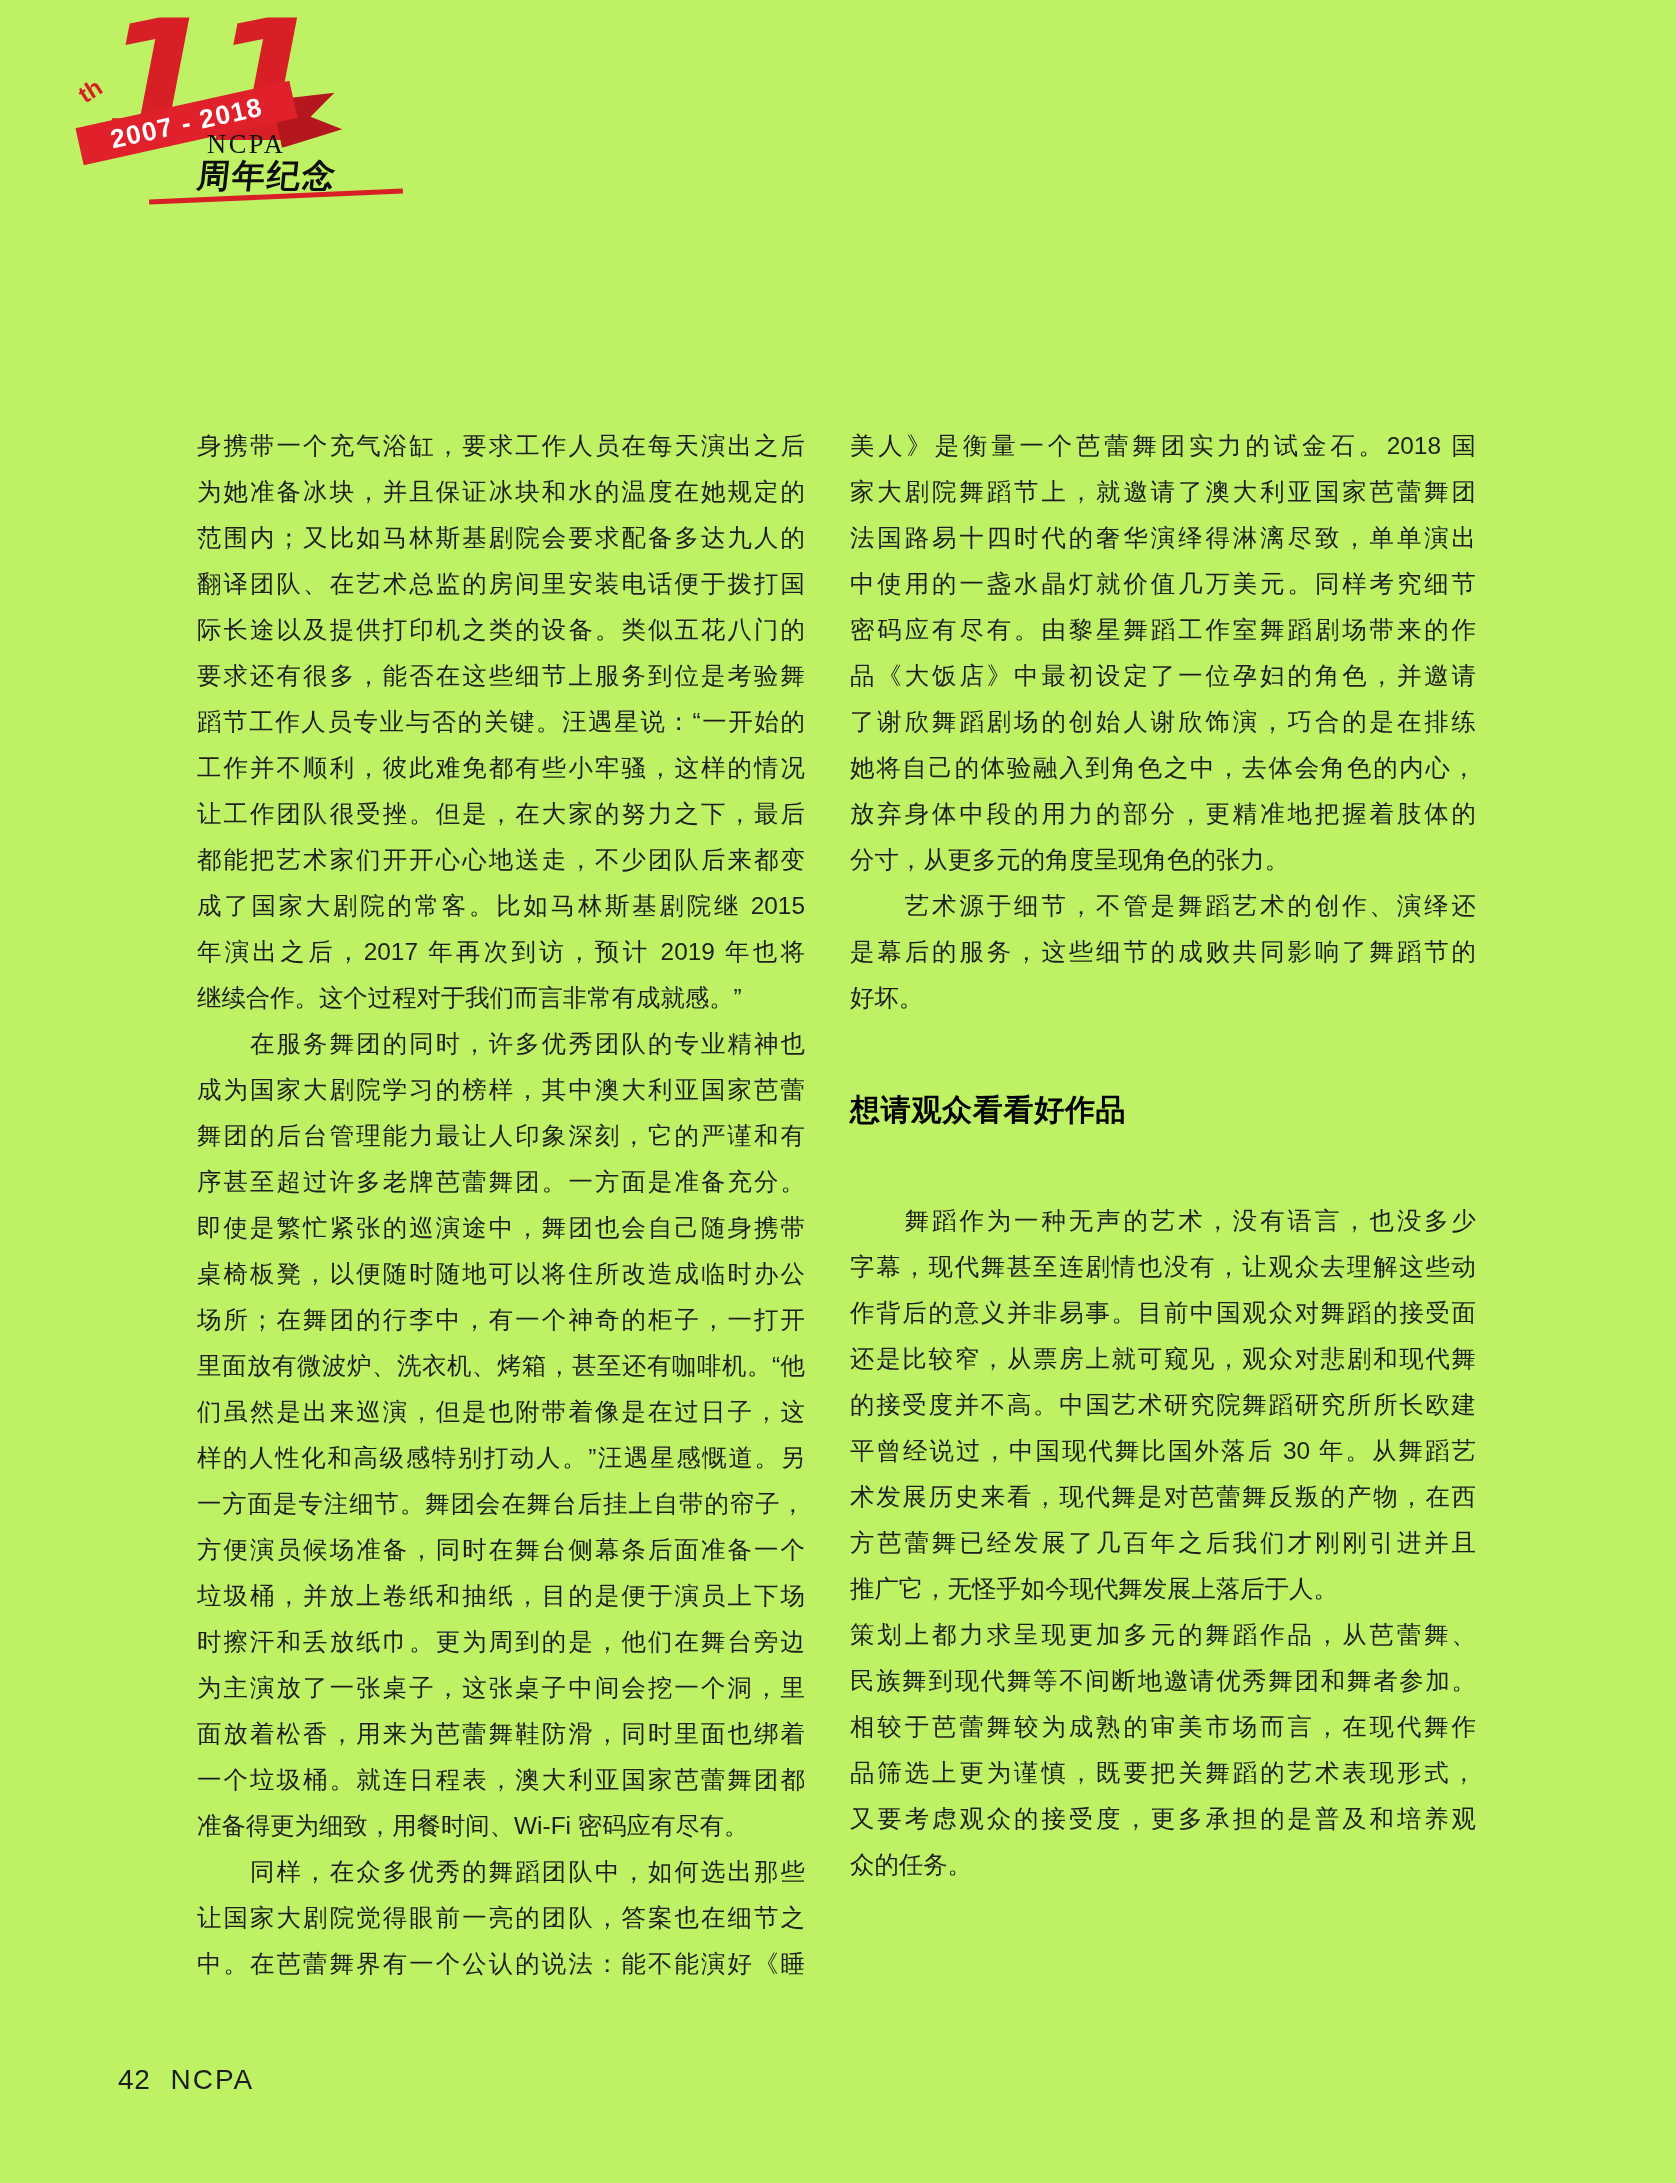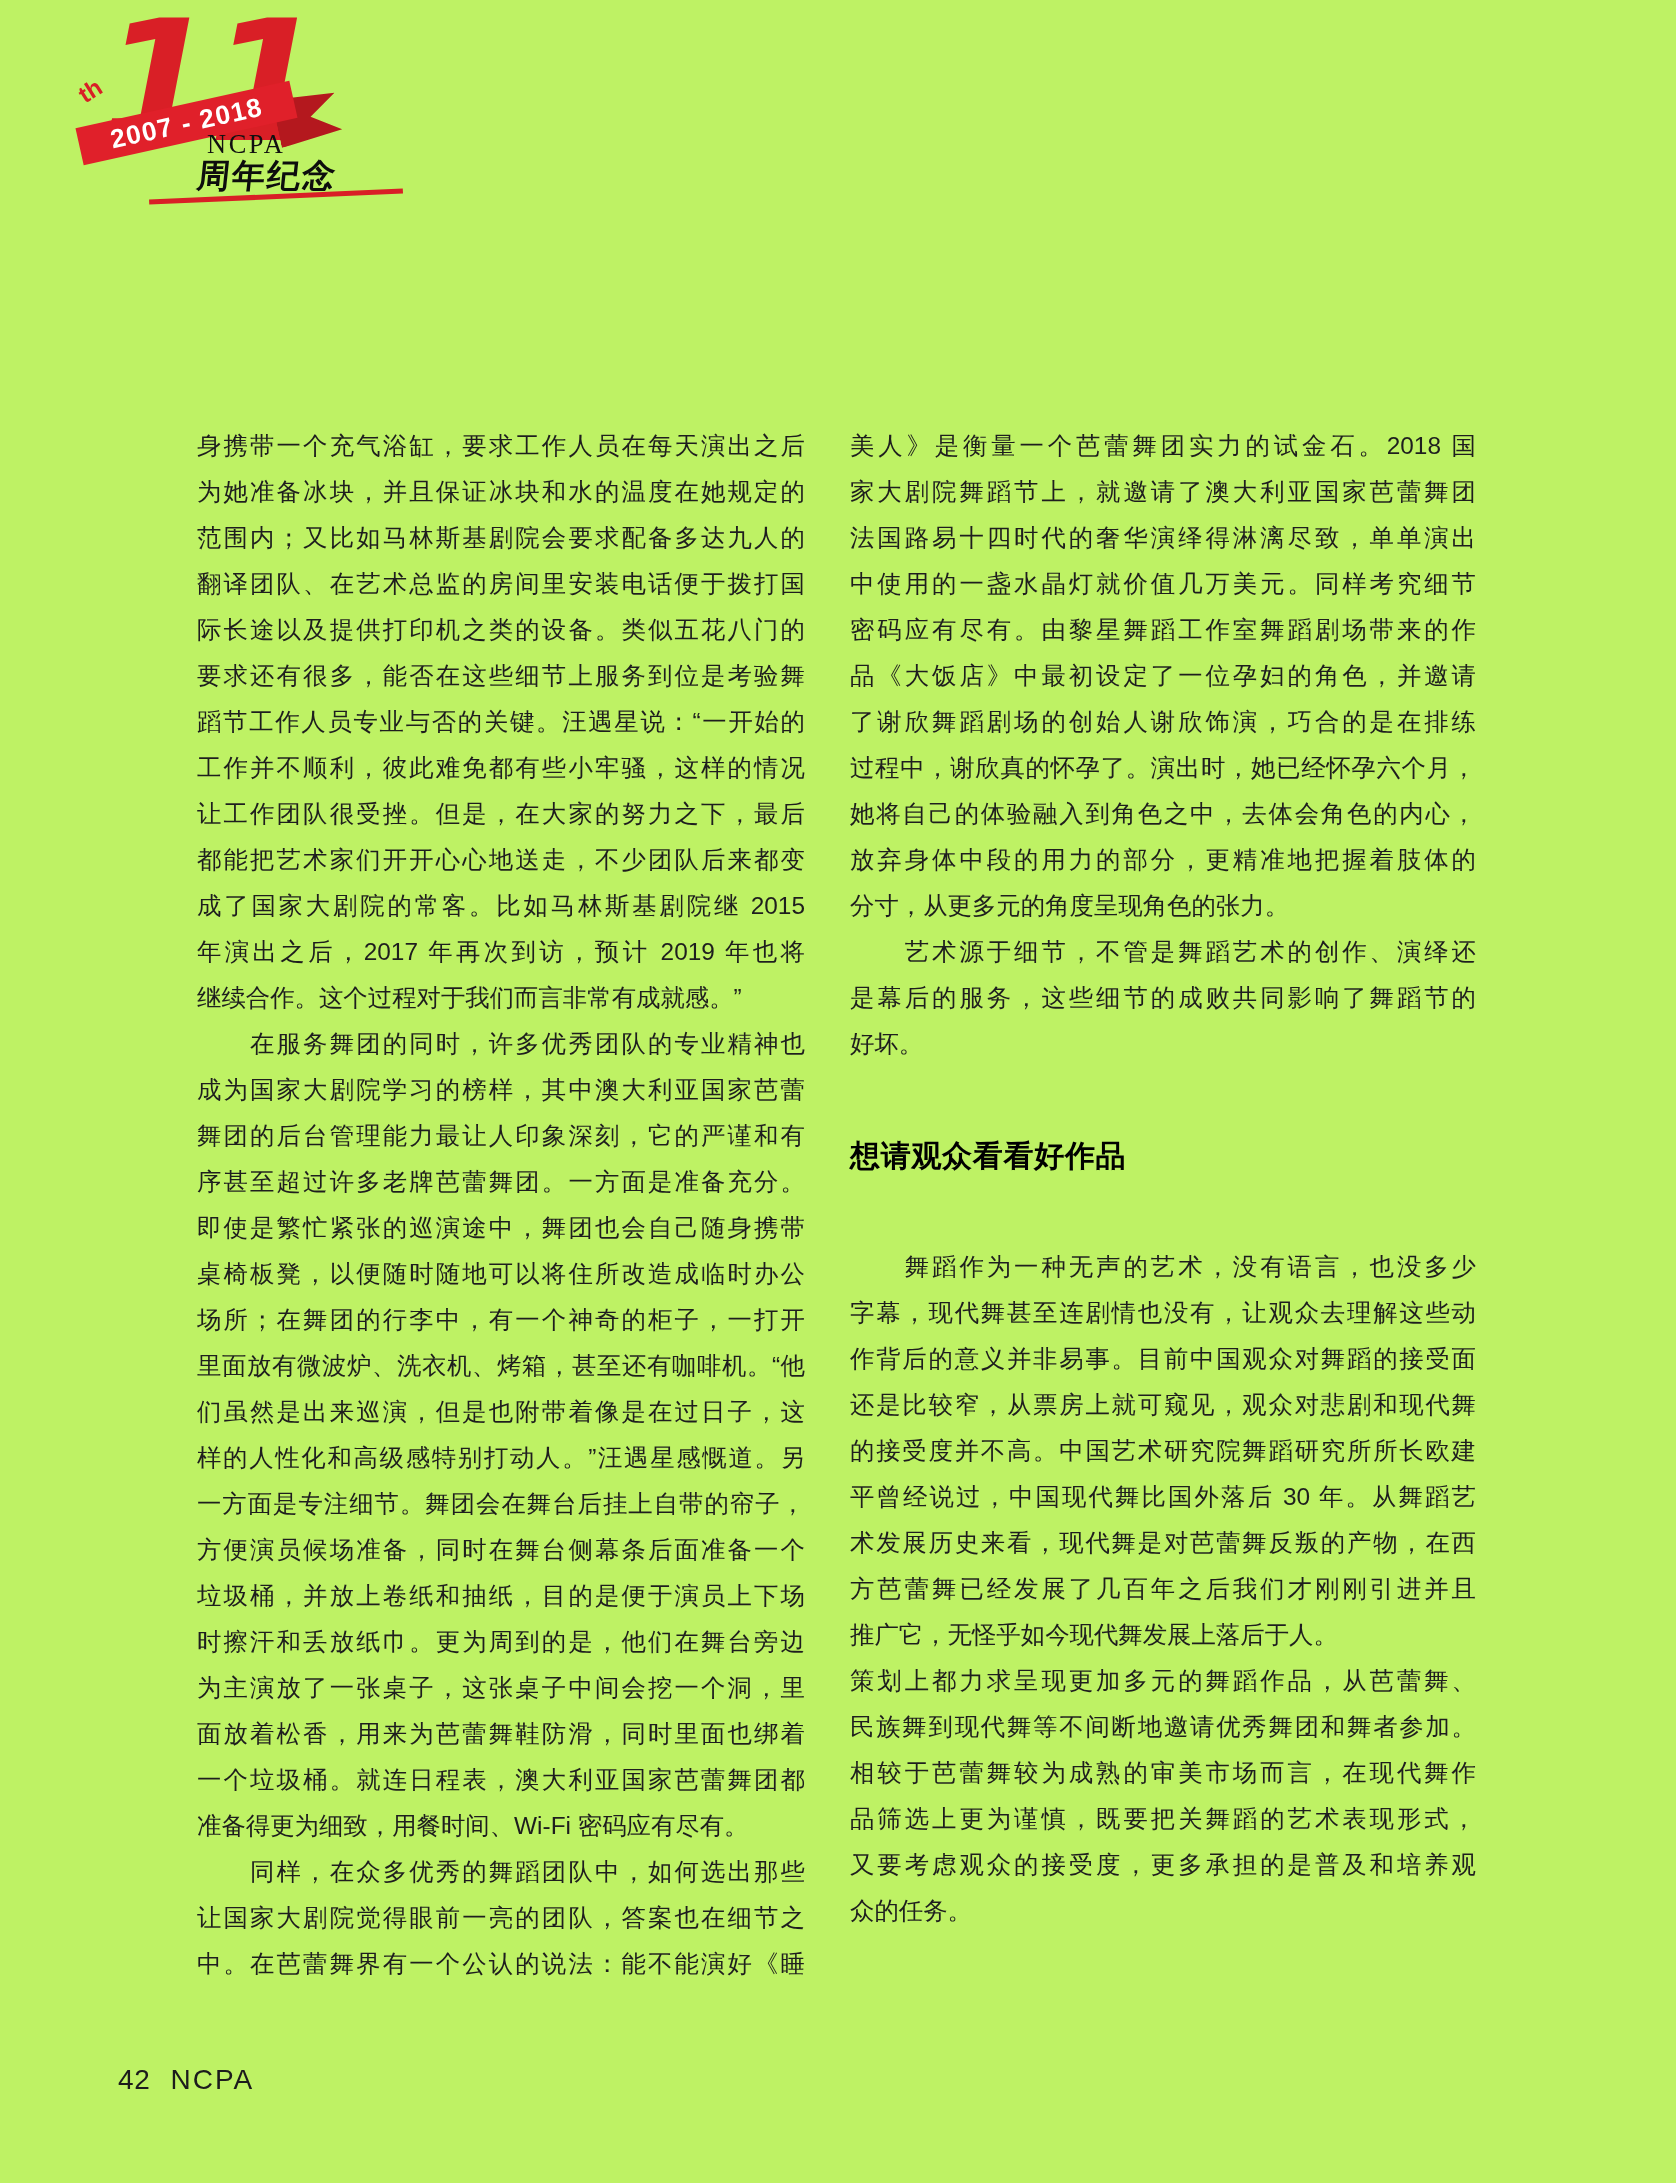--- a/index.html
+++ b/index.html
@@ -133,21 +133,20 @@
       <div class="tline">中。在芭蕾舞界有一个公认的说法：能不能演好《睡</div>
     </div>
   <div class="col col-right" id="col-right">
       <div class="tline">美人》是衡量一个芭蕾舞团实力的试金石。2018 国</div>
       <div class="tline">家大剧院舞蹈节上，就邀请了澳大利亚国家芭蕾舞团</div>
       <div class="tline">法国路易十四时代的奢华演绎得淋漓尽致，单单演出</div>
       <div class="tline">中使用的一盏水晶灯就价值几万美元。同样考究细节</div>
       <div class="tline">密码应有尽有。由黎星舞蹈工作室舞蹈剧场带来的作</div>
       <div class="tline">品《大饭店》中最初设定了一位孕妇的角色，并邀请</div>
       <div class="tline">了谢欣舞蹈剧场的创始人谢欣饰演，巧合的是在排练</div>
-      <div class="tline">过程中，谢欣真的怀孕了。演出时，她已经怀孕六个月，</div>
       <div class="tline">她将自己的体验融入到角色之中，去体会角色的内心，</div>
       <div class="tline">放弃身体中段的用力的部分，更精准地把握着肢体的</div>
       <div class="tline end">分寸，从更多元的角度呈现角色的张力。</div>
       <div class="tline">　　艺术源于细节，不管是舞蹈艺术的创作、演绎还</div>
       <div class="tline">是幕后的服务，这些细节的成败共同影响了舞蹈节的</div>
       <div class="tline end">好坏。</div>
       <div class="sec-heading">想请观众看看好作品</div>
       <div class="tline">　　舞蹈作为一种无声的艺术，没有语言，也没多少</div>
       <div class="tline">字幕，现代舞甚至连剧情也没有，让观众去理解这些动</div>
       <div class="tline">作背后的意义并非易事。目前中国观众对舞蹈的接受面</div>

